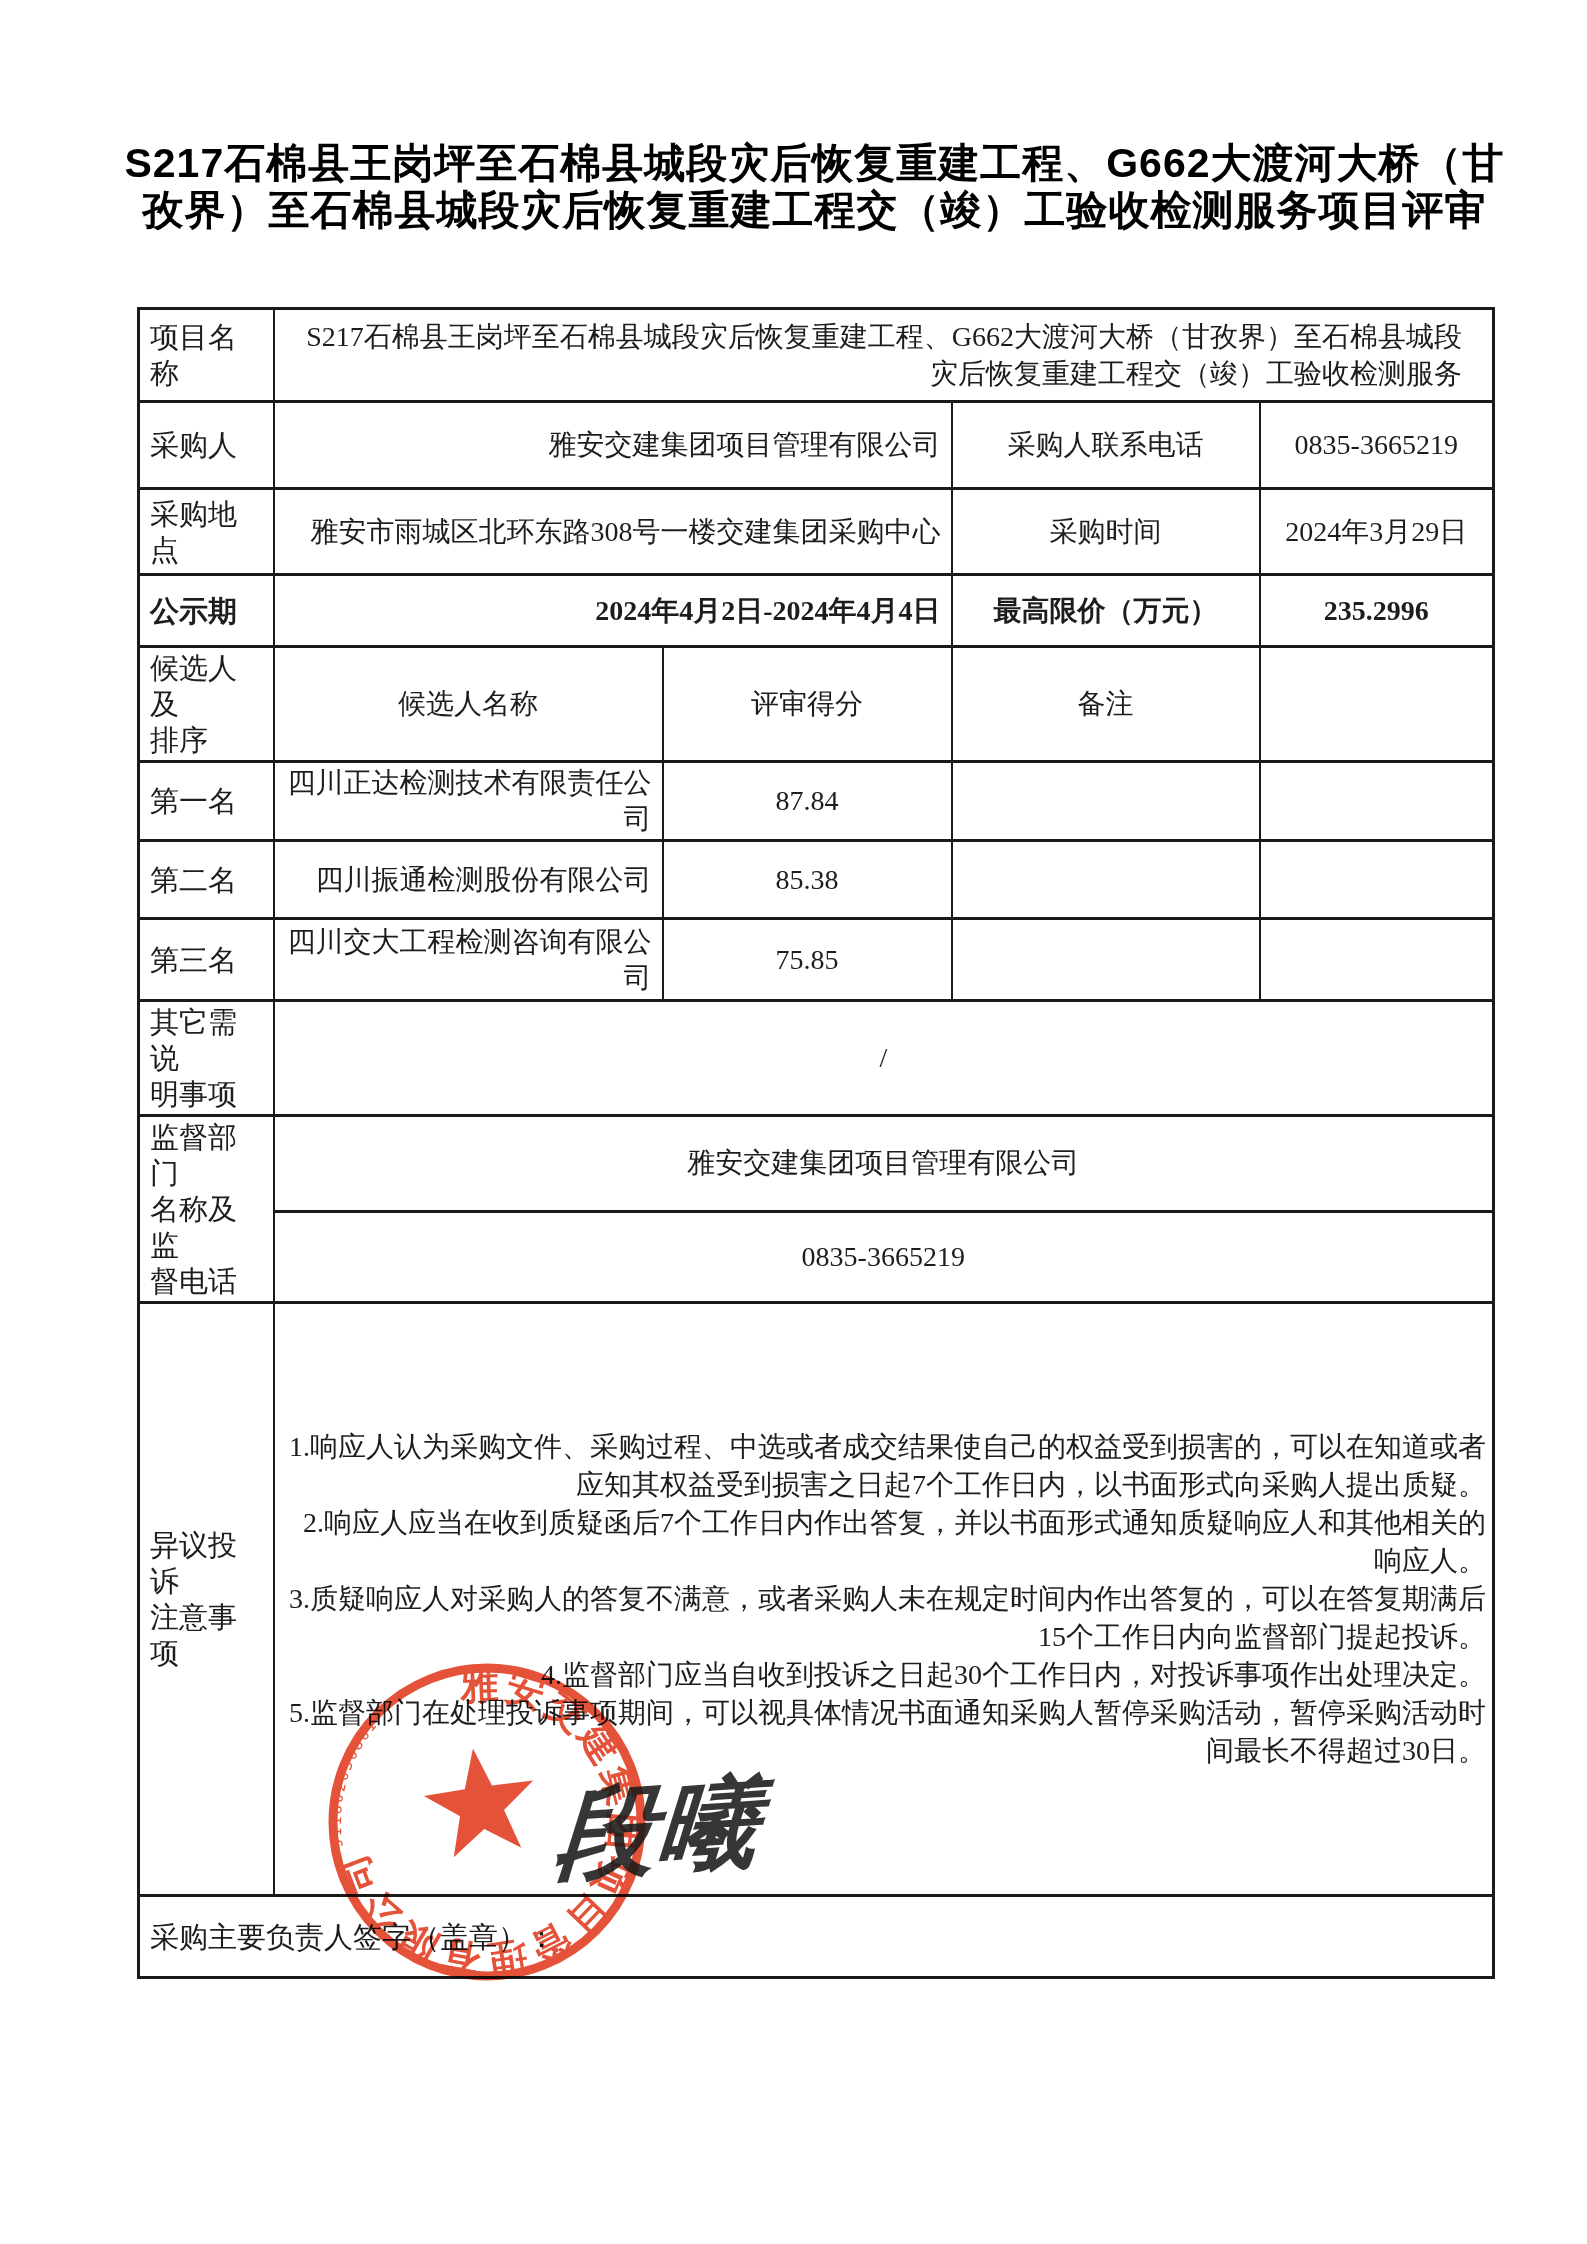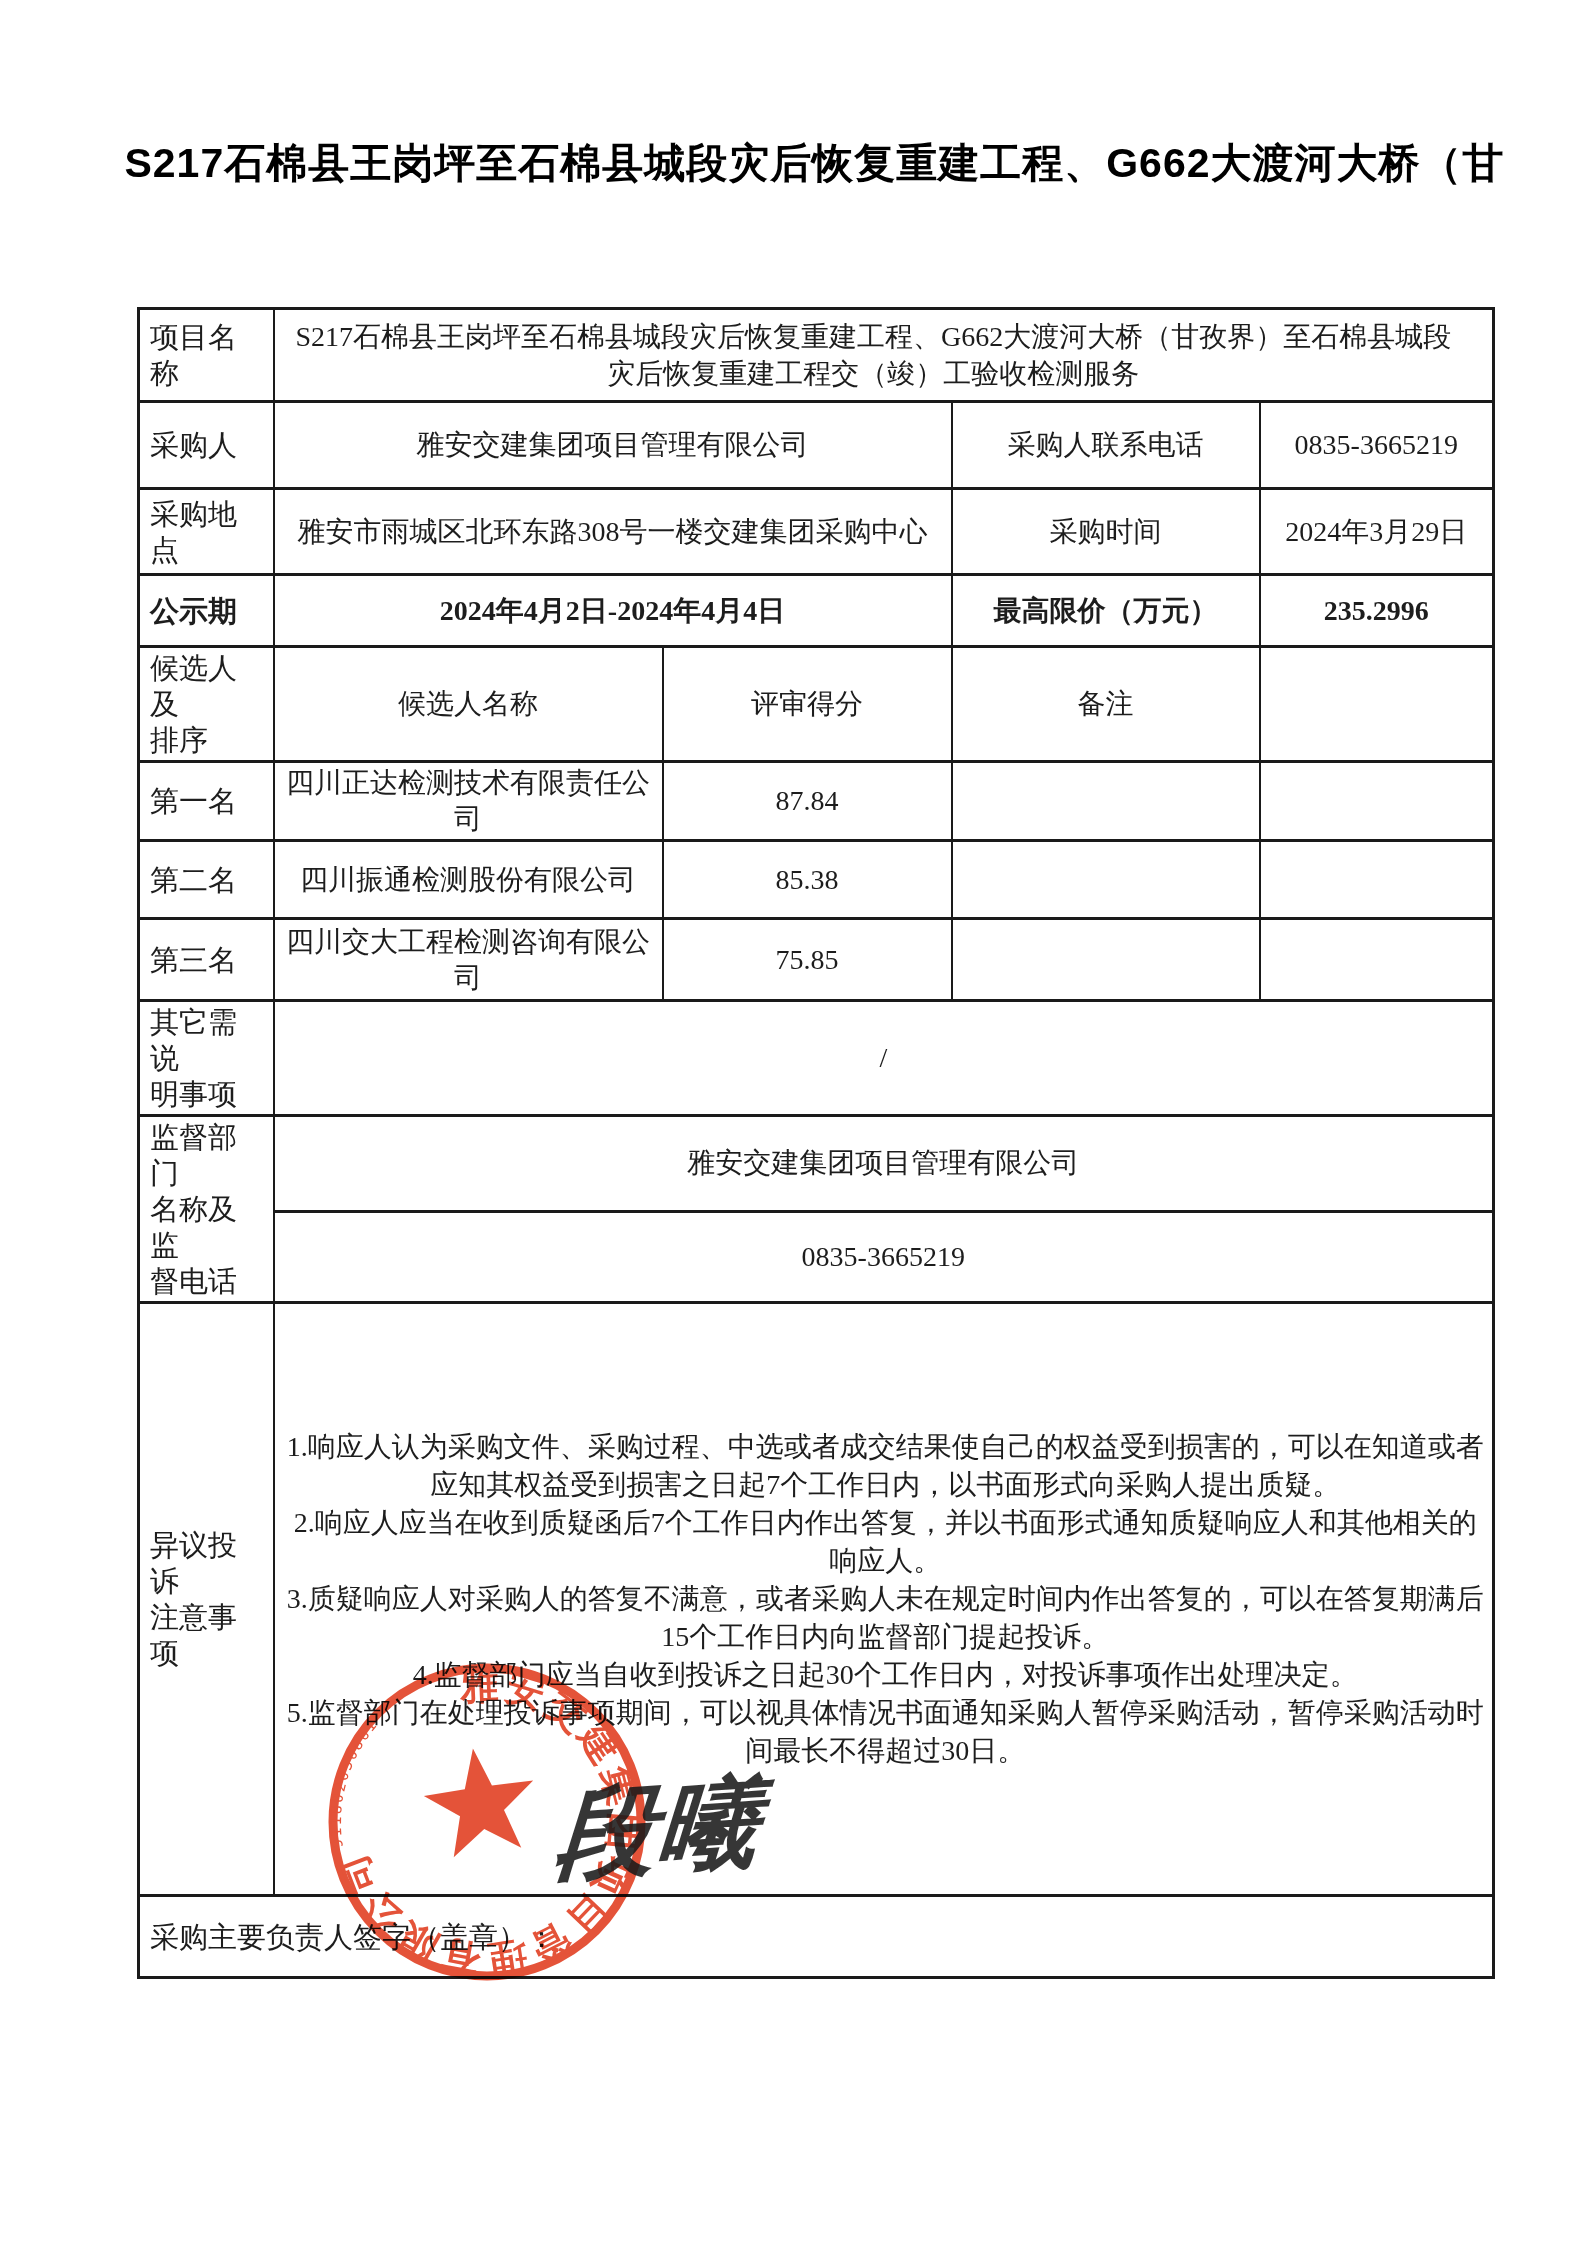--- a/index.html
+++ b/index.html
@@ -44,21 +44,21 @@
     margin-left:16px;
   }
   table.doc{border:3px solid #1a1a1a;}
   td.lab{
     white-space:pre-line;
     padding:2px 2px 2px 8px;
     font-size:29px;
     line-height:33px;
   }
   td.ctr{text-align:center;}
-  td.val{text-align:center;}
+  td.val{text-align:right;}
   tr.r1{height:93px;}  tr.r2{height:87px;}  tr.r3{height:86px;}
   tr.r4{height:72px;font-weight:bold;}  tr.r5{height:78px;}  tr.r6{height:77px;}
   tr.r7{height:78px;}  tr.r8{height:82px;}  tr.r9{height:78px;}
   tr.r10{height:84px;} tr.r11{height:80px;} tr.r12{height:593px;}
   tr.r13{height:82px;}
   tr.r12 td.obj-content{line-height:38px;padding-right:6px;}
   tr.r1 td.val{padding-right:30px;line-height:37px;}
   .obj-line{margin:0;}
   td.sign-row{padding-left:8px;font-size:29px;}
   
@@ -101,20 +101,21 @@
     pointer-events:none;
   }
 </style>
 </head>
 <body>
 
 <div class="page">
 
   <div class="title">
     <div>S217石棉县王岗坪至石棉县城段灾后恢复重建工程、G662大渡河大桥（甘</div>
+    <div>孜界）至石棉县城段灾后恢复重建工程交（竣）工验收检测服务项目评审</div>
   </div>
 
   <table class="doc">
     <colgroup>
       <col style="width:135px">
         <col style="width:389px">
         <col style="width:289px">
       <col style="width:308px">
         <col style="width:234px">
     </colgroup>

